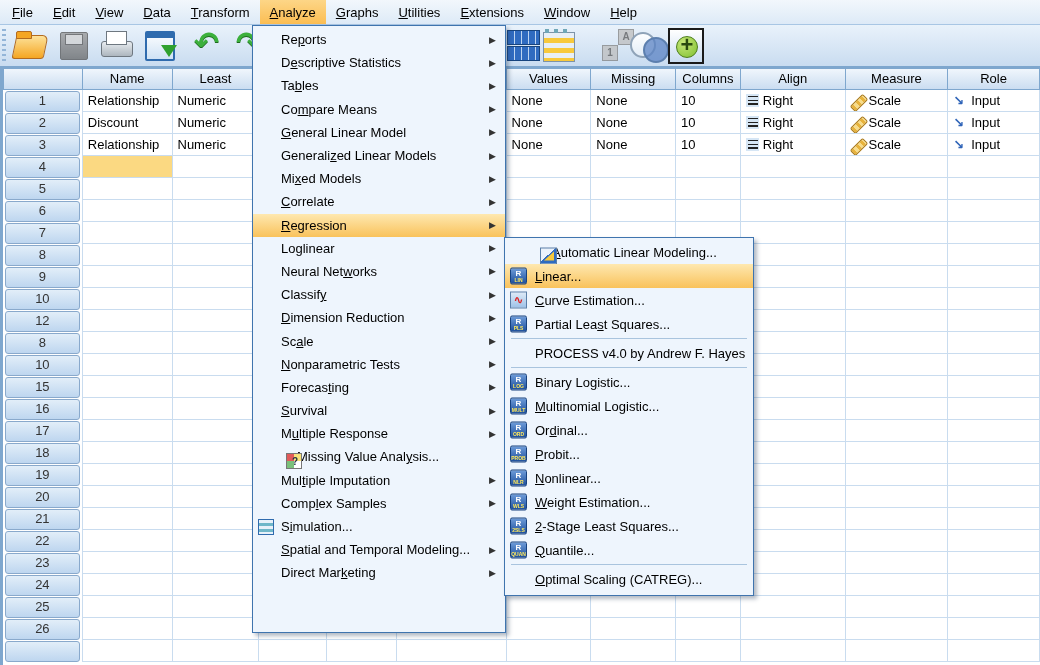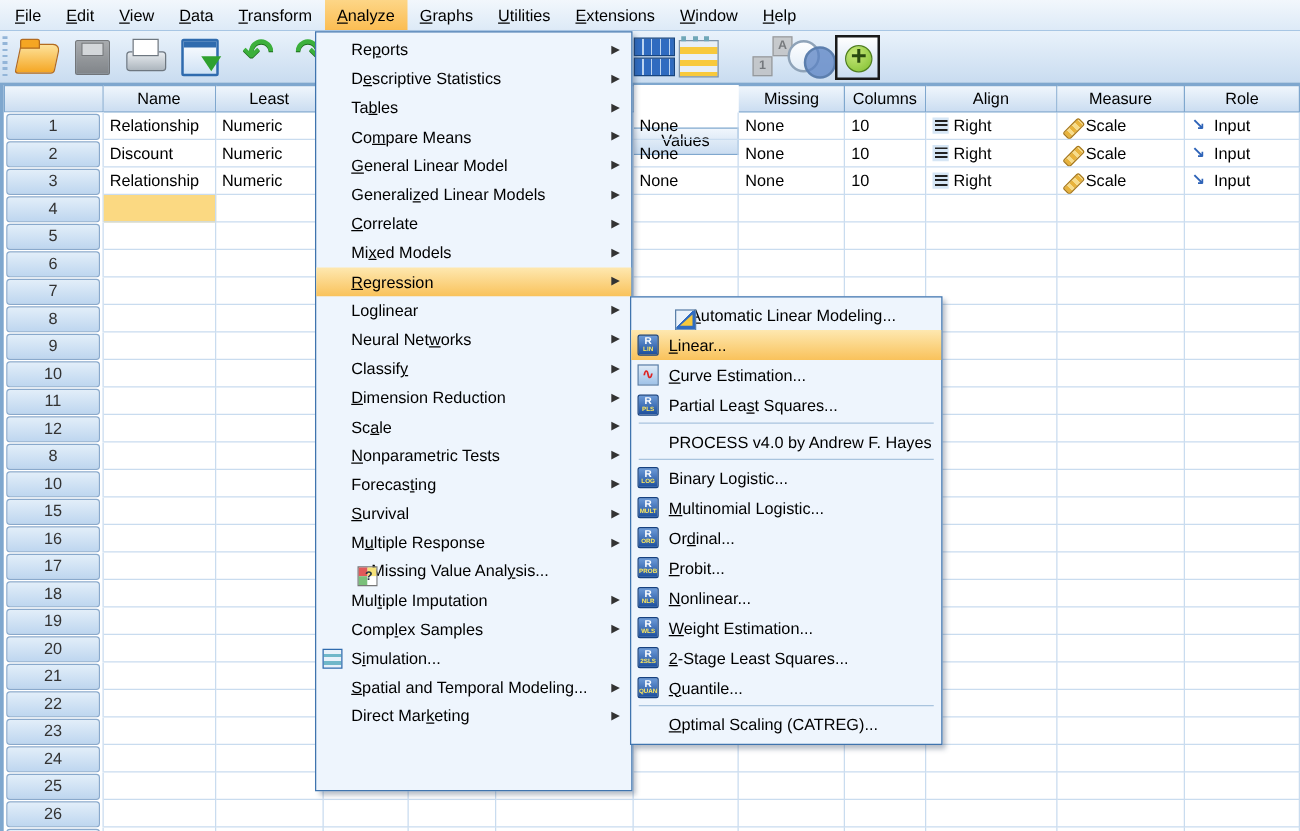--- a/index.html
+++ b/index.html
@@ -297,21 +297,21 @@
   </div>
 
 <div id="grid">
   <div class="gh-row" id="grid-header">
       <div class="gh-cell" style="width: 80px;"><span></span></div>
       <div class="gh-cell" style="width: 90px;"><span>Name</span></div>
       <div class="gh-cell" style="width: 87px;"><span>Least</span></div>
       <div class="gh-cell" style="width: 68px;"><span></span></div>
       <div class="gh-cell" style="width: 70px;"><span></span></div>
       <div class="gh-cell" style="width: 110px;"><span></span></div>
-      <div class="gh-cell" style="width: 85px; margin-top: 34px;"><span>Values</span></div>
+      <div class="gh-cell" style="width: 85px;"><span>Values</span></div>
       <div class="gh-cell" style="width: 85px;"><span>Missing</span></div>
       <div class="gh-cell" style="width: 65px;"><span>Columns</span></div>
       <div class="gh-cell" style="width: 105px;"><span>Align</span></div>
       <div class="gh-cell" style="width: 103px;"><span>Measure</span></div>
       <div class="gh-cell" style="width: 92px;"><span>Role</span></div>
     </div>
   <div id="grid-body">
       <div class="g-row">
         <div class="g-rowhdr" style="width: 80px;">
           <div class="btn">1</div>
@@ -524,36 +524,20 @@
         <div class="g-cell" style="width: 110px;"></div>
         <div class="g-cell" style="width: 85px;"></div>
         <div class="g-cell" style="width: 85px;"></div>
         <div class="g-cell" style="width: 65px;"></div>
         <div class="g-cell" style="width: 105px;"></div>
         <div class="g-cell" style="width: 103px;"></div>
         <div class="g-cell" style="width: 92px;"></div>
       </div>
       <div class="g-row">
         <div class="g-rowhdr" style="width: 80px;">
-          <div class="btn">11</div>
-        </div>
-        <div class="g-cell" style="width: 90px;"></div>
-        <div class="g-cell" style="width: 87px;"></div>
-        <div class="g-cell" style="width: 68px;"></div>
-        <div class="g-cell" style="width: 70px;"></div>
-        <div class="g-cell" style="width: 110px;"></div>
-        <div class="g-cell" style="width: 85px;"></div>
-        <div class="g-cell" style="width: 85px;"></div>
-        <div class="g-cell" style="width: 65px;"></div>
-        <div class="g-cell" style="width: 105px;"></div>
-        <div class="g-cell" style="width: 103px;"></div>
-        <div class="g-cell" style="width: 92px;"></div>
-      </div>
-      <div class="g-row">
-        <div class="g-rowhdr" style="width: 80px;">
           <div class="btn">12</div>
         </div>
         <div class="g-cell" style="width: 90px;"></div>
         <div class="g-cell" style="width: 87px;"></div>
         <div class="g-cell" style="width: 68px;"></div>
         <div class="g-cell" style="width: 70px;"></div>
         <div class="g-cell" style="width: 110px;"></div>
         <div class="g-cell" style="width: 85px;"></div>
         <div class="g-cell" style="width: 85px;"></div>
         <div class="g-cell" style="width: 65px;"></div>
@@ -823,25 +807,25 @@
     </div>
     <div class="menu-item">
       <span><u>G</u>eneral Linear Model</span>
       <span class="sub-arrow"></span>
     </div>
     <div class="menu-item">
       <span>Generali<u>z</u>ed Linear Models</span>
       <span class="sub-arrow"></span>
     </div>
     <div class="menu-item">
+      <span>Mi<u>x</u>ed Models</span>
+      <span class="sub-arrow"></span>
+    </div>
+    <div class="menu-item">
       <span><u>C</u>orrelate</span>
-      <span class="sub-arrow"></span>
-    </div>
-    <div class="menu-item">
-      <span>Mi<u>x</u>ed Models</span>
       <span class="sub-arrow"></span>
     </div>
     <div class="menu-item hl">
       <span><u>R</u>egression</span>
       <span class="sub-arrow"></span>
     </div>
     <div class="menu-item">
       <span>Lo<u>g</u>linear</span>
       <span class="sub-arrow"></span>
     </div>

